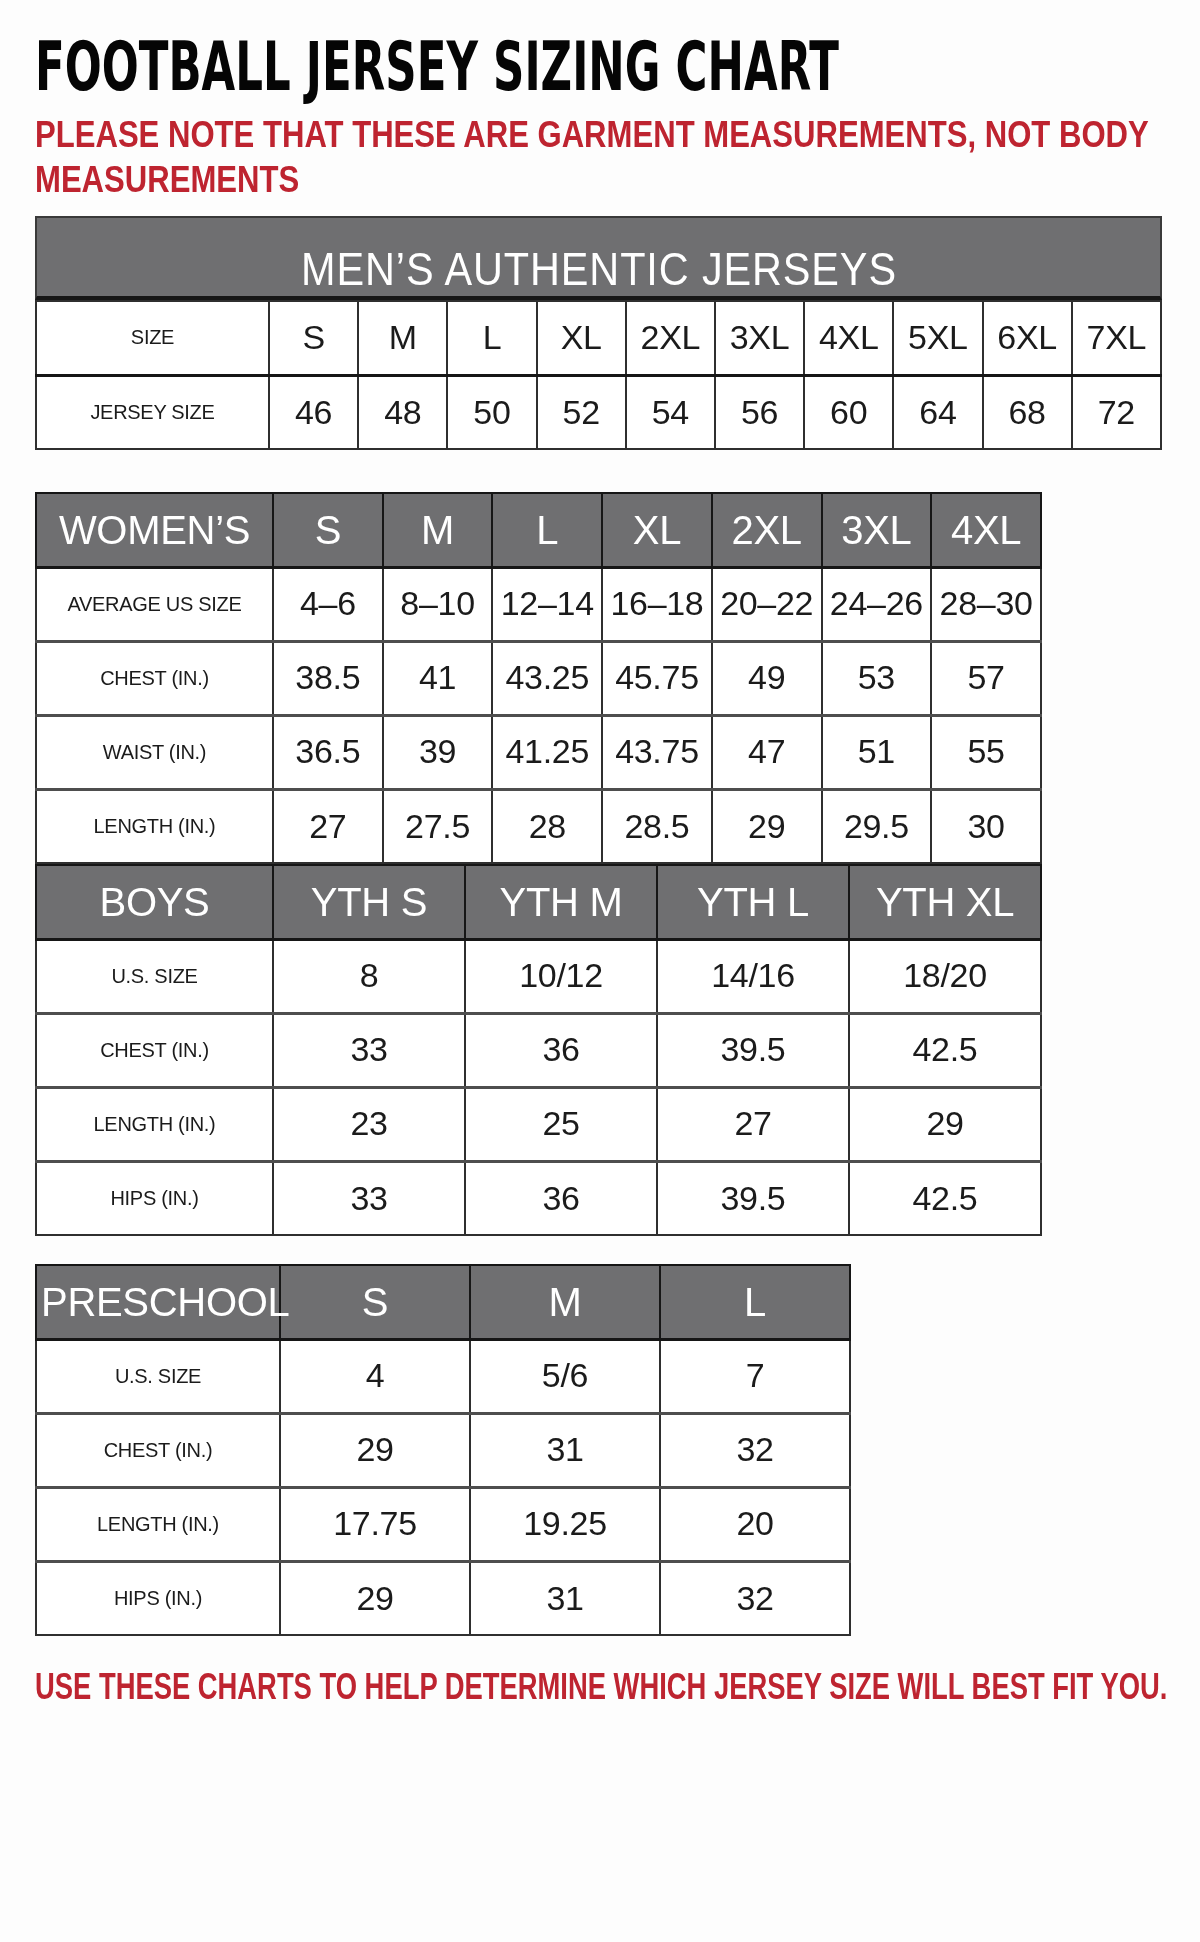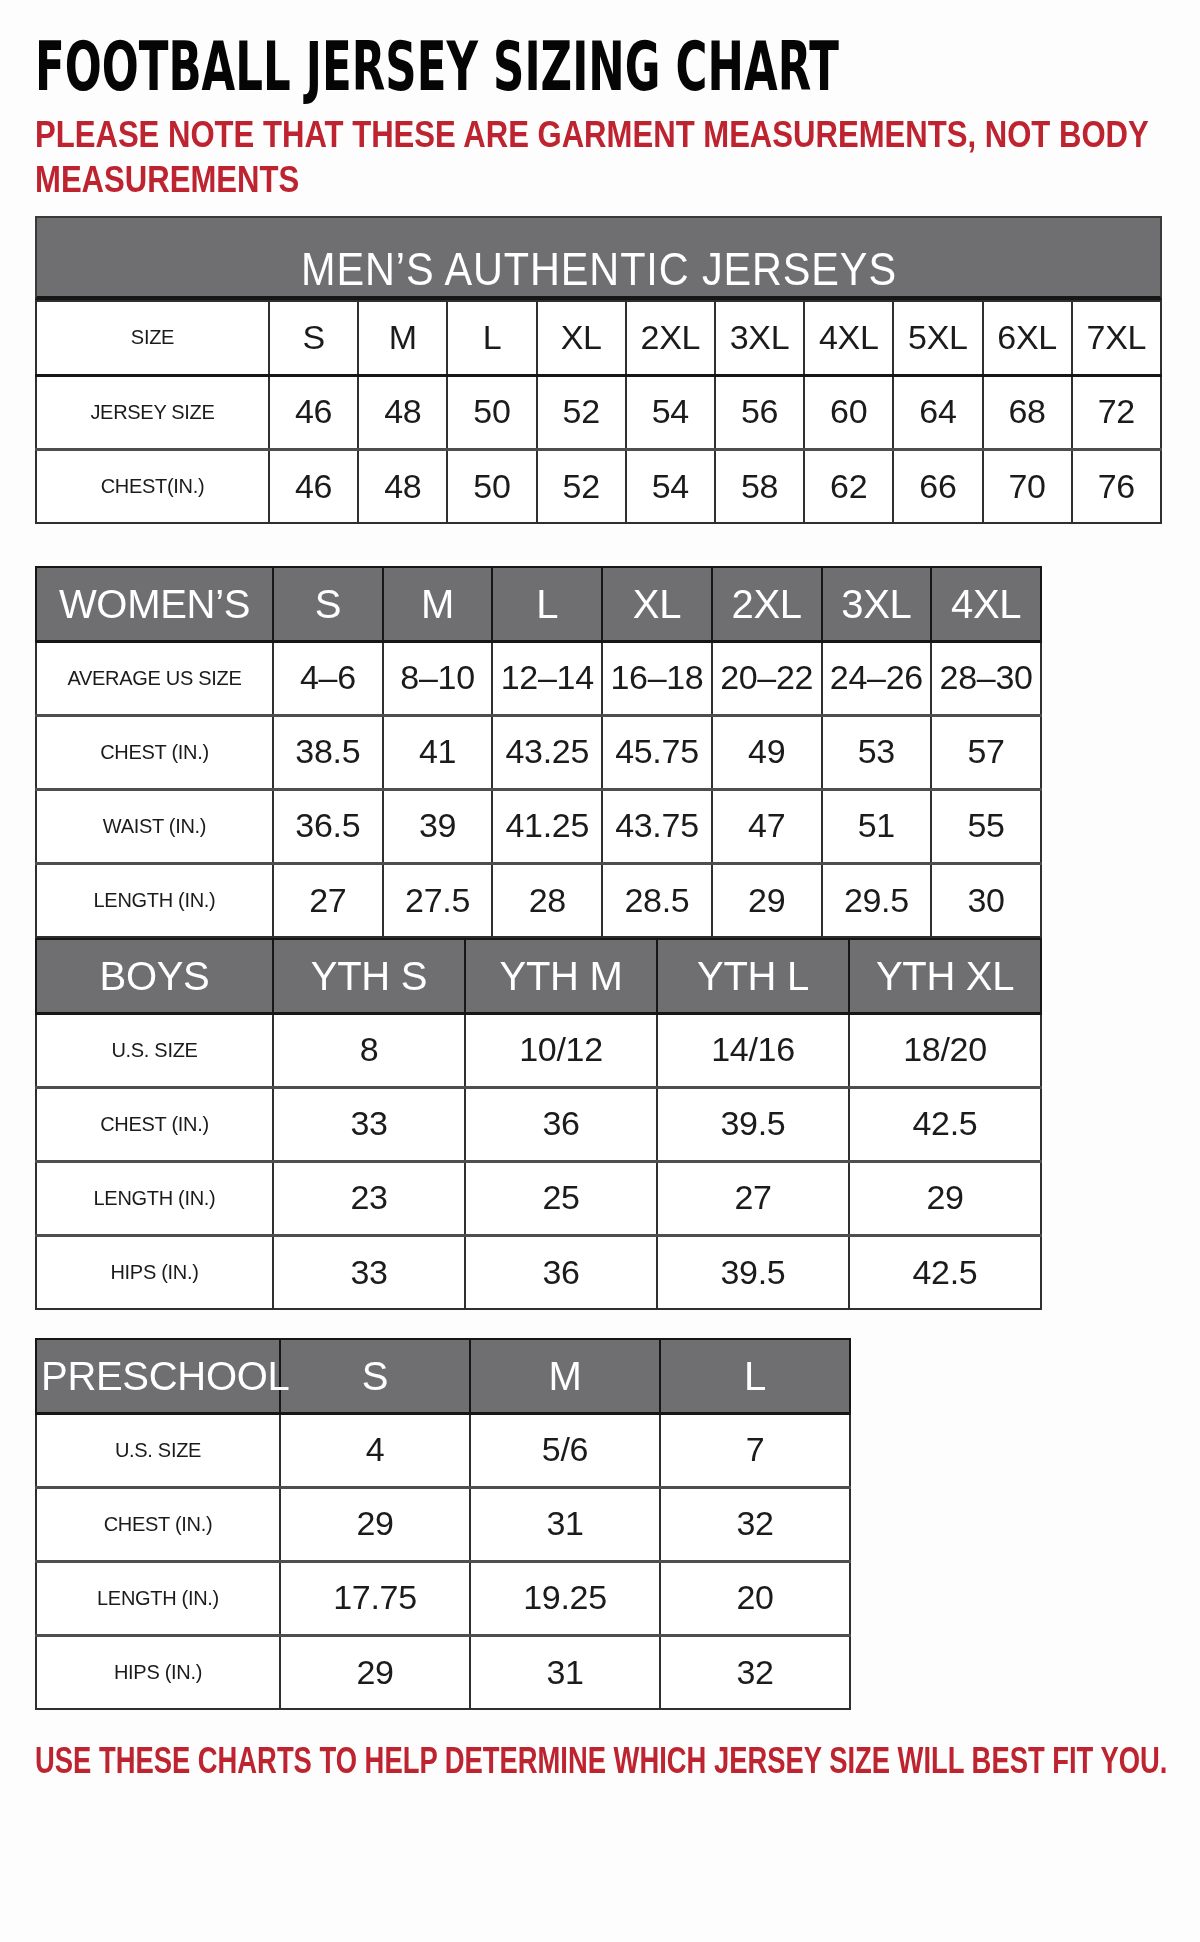--- a/index.html
+++ b/index.html
@@ -134,33 +134,20 @@
           <td>48</td>
           <td>50</td>
           <td>52</td>
           <td>54</td>
           <td>56</td>
           <td>60</td>
           <td>64</td>
           <td>68</td>
           <td>72</td>
         </tr>
-        <tr>
-          <td class="lbl">CHEST(IN.)</td>
-          <td>46</td>
-          <td>48</td>
-          <td>50</td>
-          <td>52</td>
-          <td>54</td>
-          <td>58</td>
-          <td>62</td>
-          <td>66</td>
-          <td>70</td>
-          <td>76</td>
-        </tr>
       </tbody>
     </table>
 
   <table class="t-womens gray-head">
       <colgroup>
         <col class="lbl">
         <col>
         <col>
         <col>
         <col>

